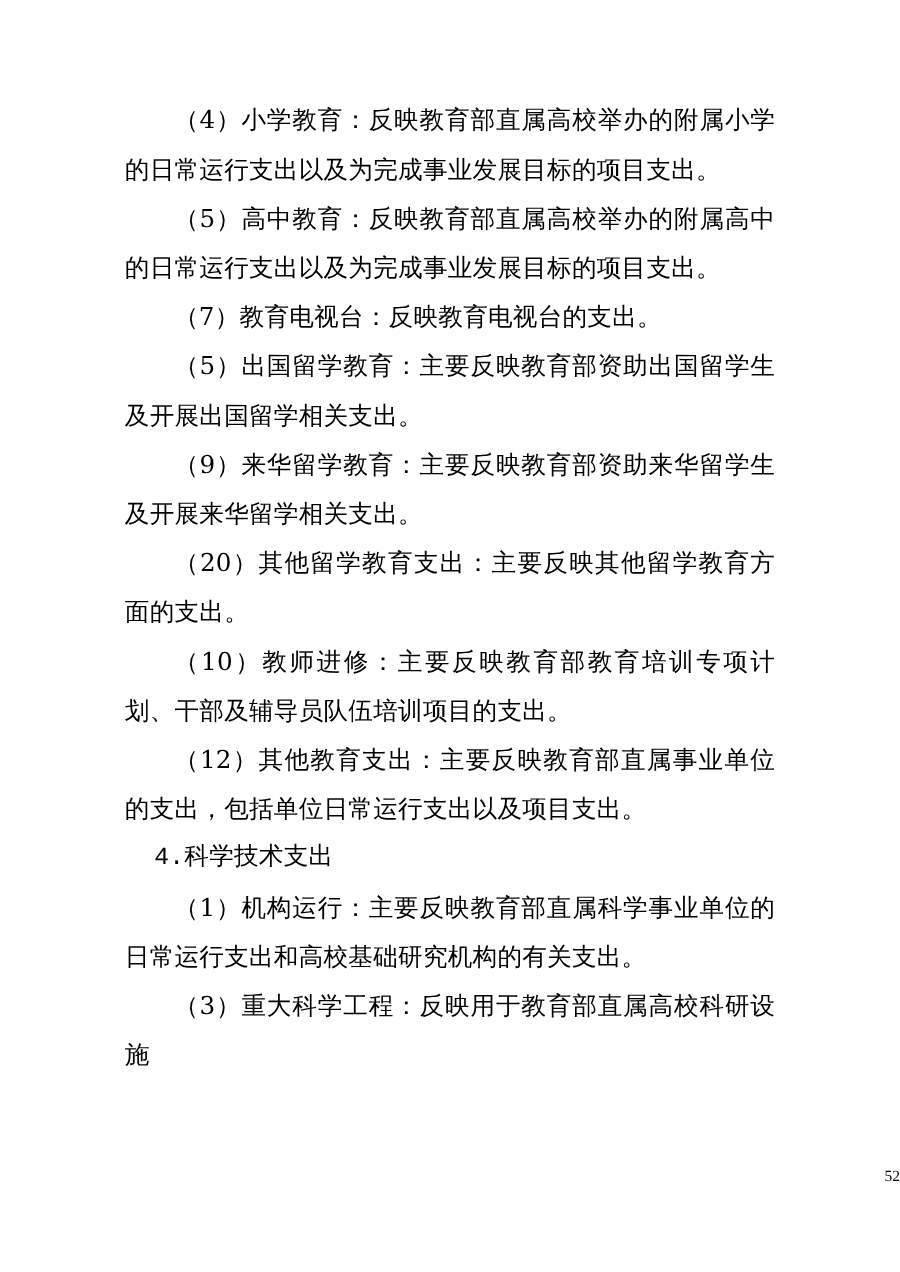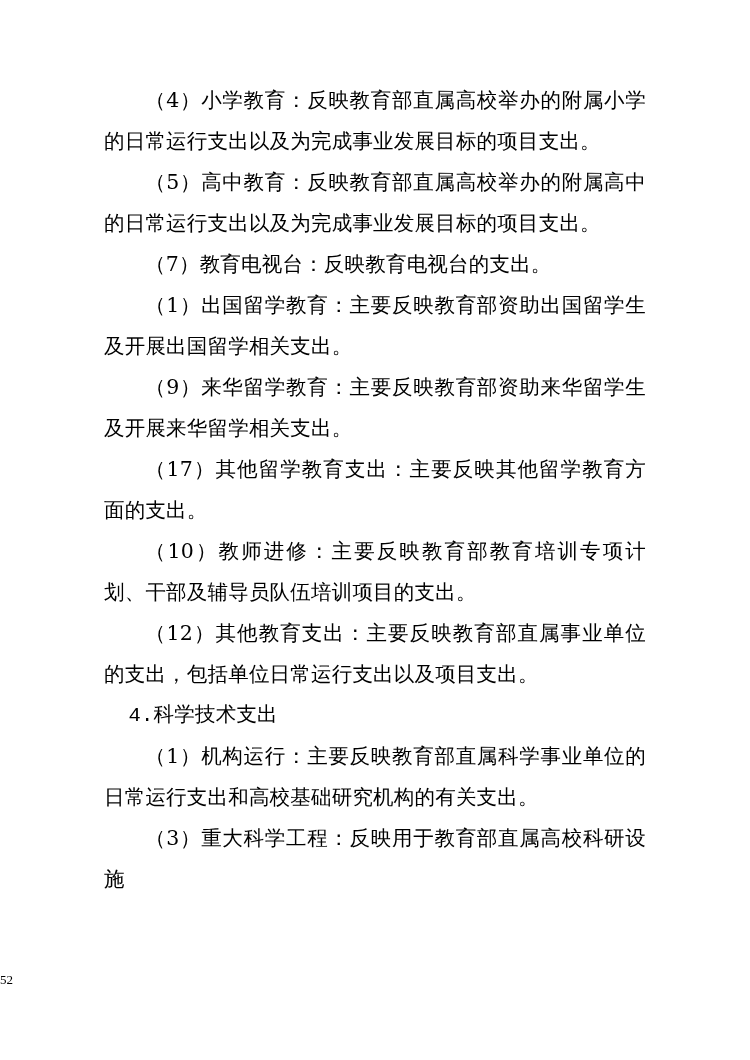--- a/index.html
+++ b/index.html
@@ -44,37 +44,37 @@
   }
   .indent1 {
     text-indent: 1.2em;
     font-family: Liberation Mono, monospace;
   }
   .page-number {
     position: absolute;
     left: 0;
     right: 0;
     top: 972px;
-    text-align: left;
+    text-align: right;
     font-size: 13px;
     font-family: "Liberation Serif", "DejaVu Serif", serif;
     color: #000000;
   }
 </style>
 </head>
 <body>
 
 <div class="page">
   <div class="content">
     <p class="para indent2">（4）小学教育：反映教育部直属高校举办的附属小学的日常运行支出以及为完成事业发展目标的项目支出。</p>
     <p class="para indent2">（5）高中教育：反映教育部直属高校举办的附属高中的日常运行支出以及为完成事业发展目标的项目支出。</p>
     <p class="para indent2">（7）教育电视台：反映教育电视台的支出。</p>
-    <p class="para indent2">（1）出国留学教育：主要反映教育部资助出国留学生及开展出国留学相关支出。</p>
+    <p class="para indent2">（5）出国留学教育：主要反映教育部资助出国留学生及开展出国留学相关支出。</p>
     <p class="para indent2">（9）来华留学教育：主要反映教育部资助来华留学生及开展来华留学相关支出。</p>
-    <p class="para indent2">（17）其他留学教育支出：主要反映其他留学教育方面的支出。</p>
+    <p class="para indent2">（20）其他留学教育支出：主要反映其他留学教育方面的支出。</p>
     <p class="para indent2">（10）教师进修：主要反映教育部教育培训专项计划、干部及辅导员队伍培训项目的支出。</p>
     <p class="para indent2">（12）其他教育支出：主要反映教育部直属事业单位的支出，包括单位日常运行支出以及项目支出。</p>
     <p class="para indent1">4.科学技术支出</p>
     <p class="para indent2">（1）机构运行：主要反映教育部直属科学事业单位的日常运行支出和高校基础研究机构的有关支出。</p>
     <p class="para indent2">（3）重大科学工程：反映用于教育部直属高校科研设施</p>
   </div>
   <div class="page-number">52</div>
 </div>
 
 </body></html>

